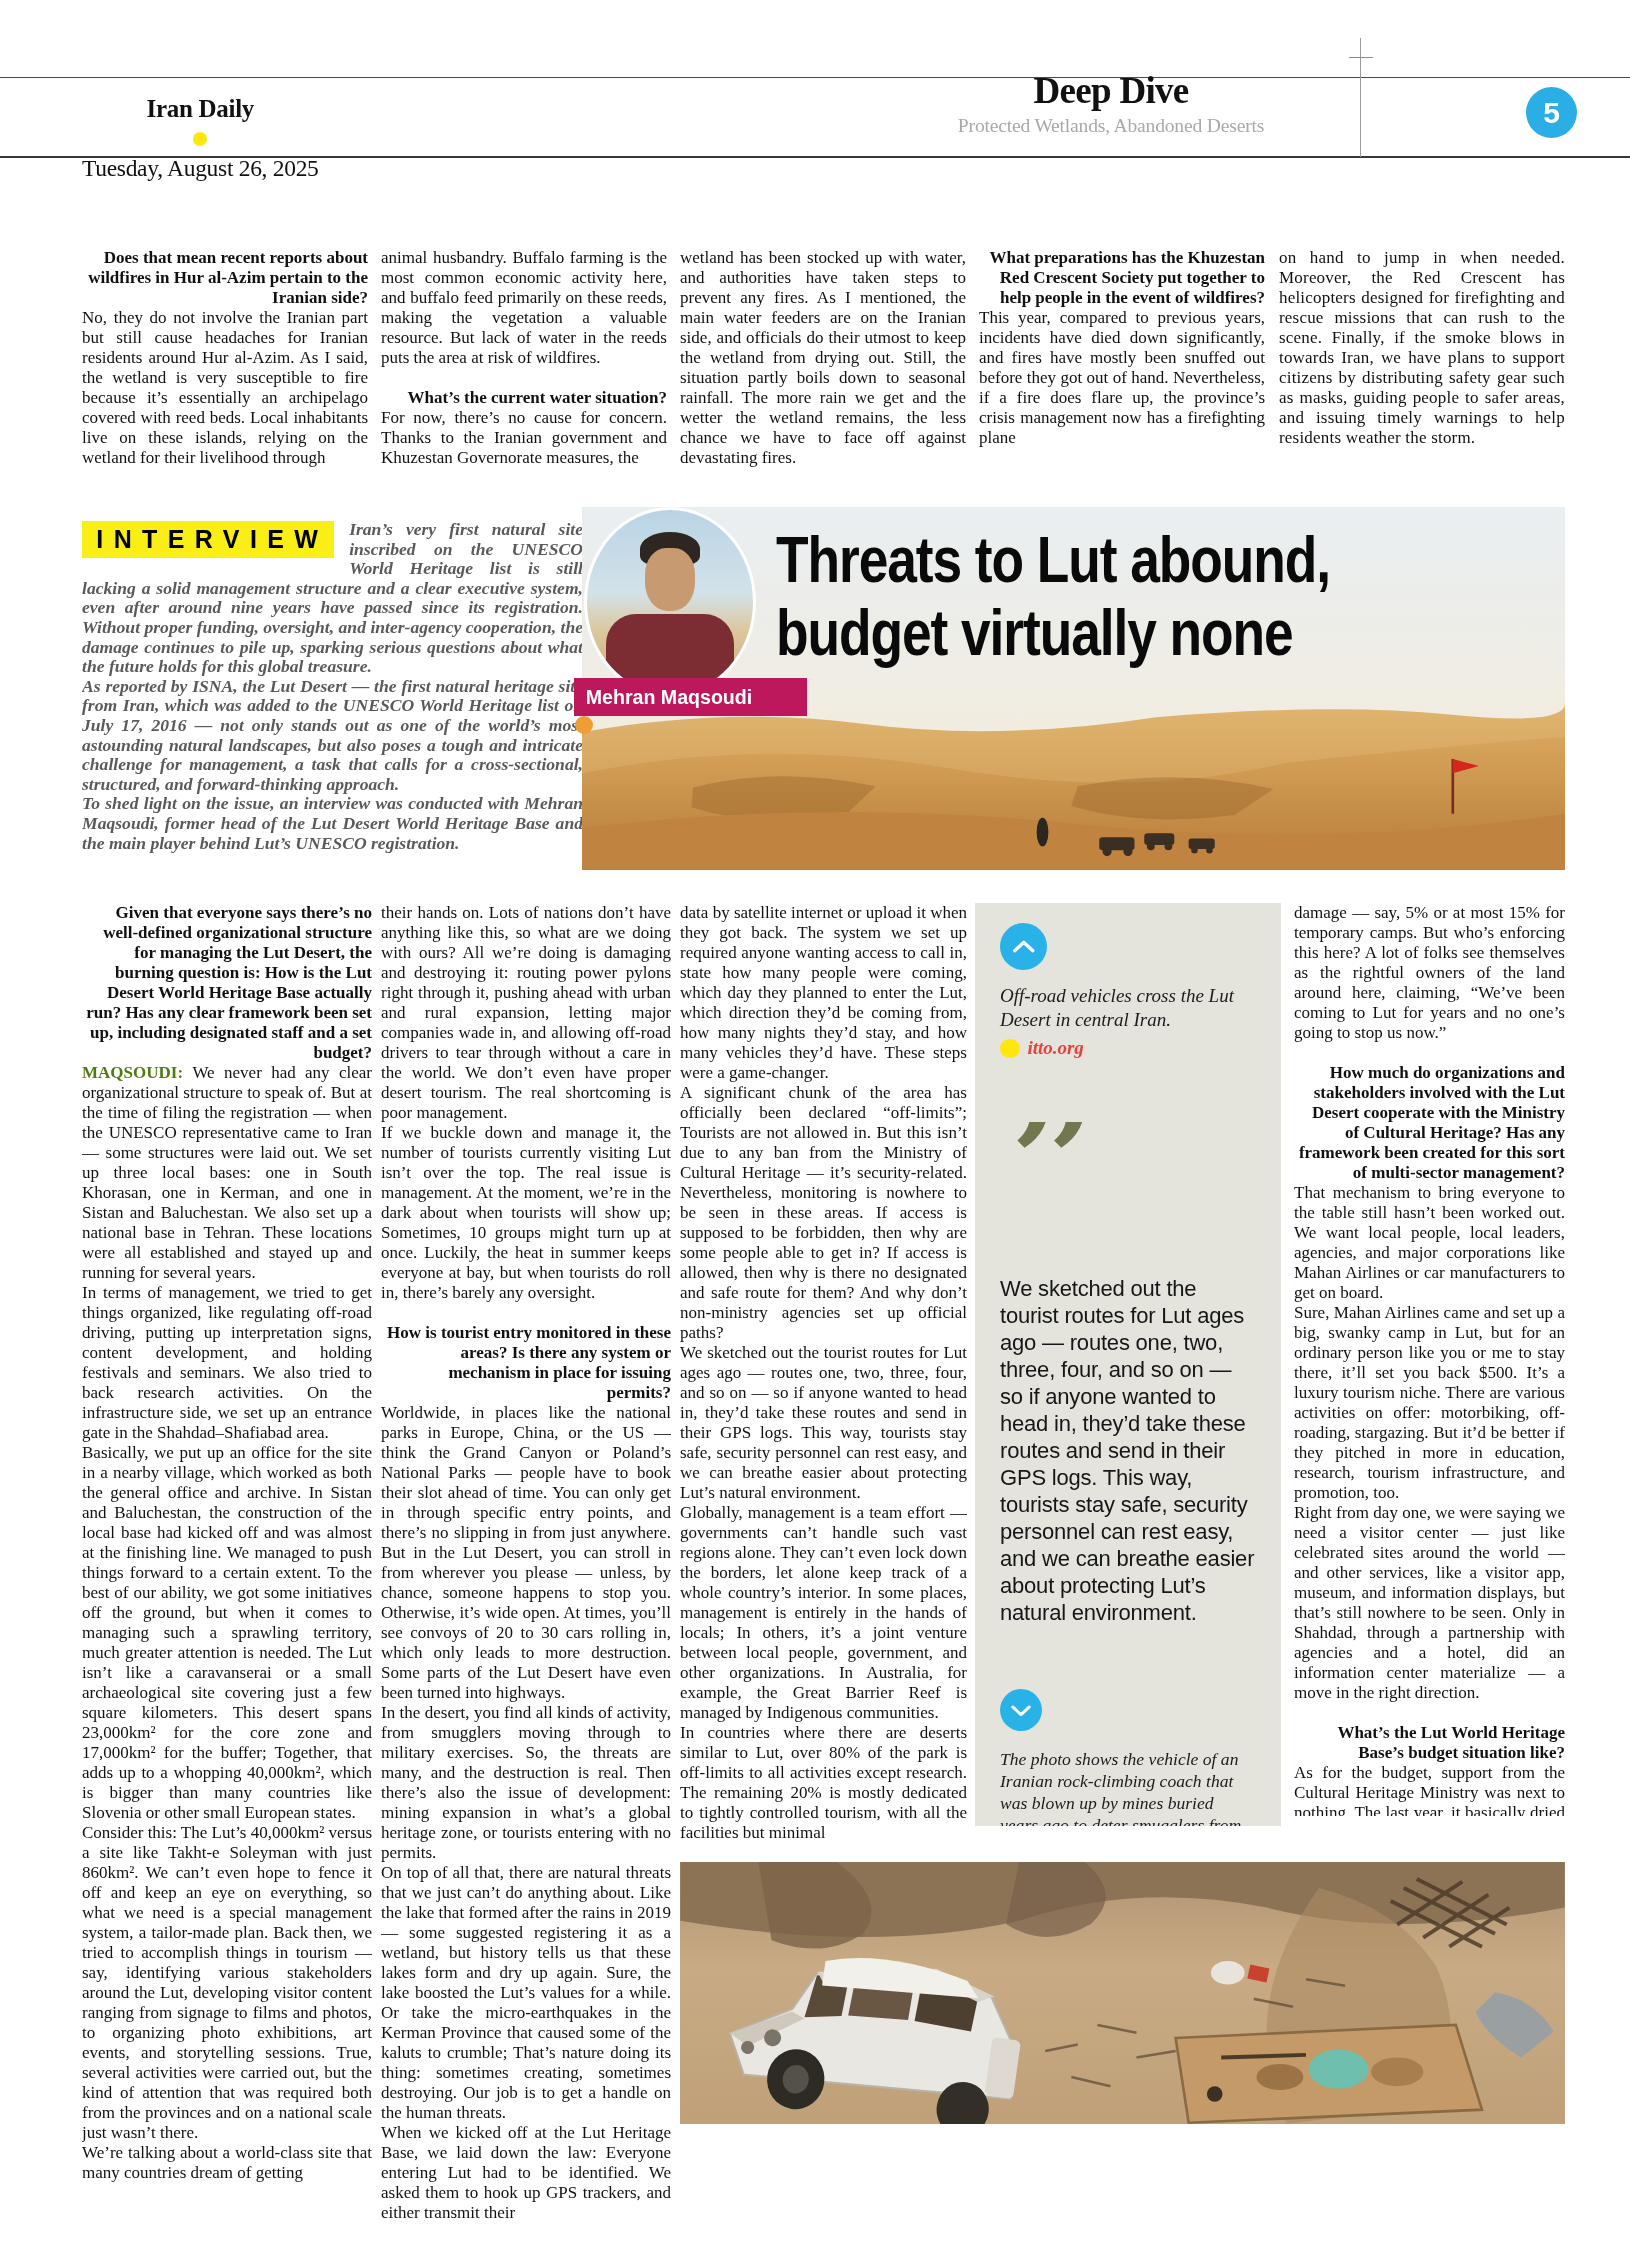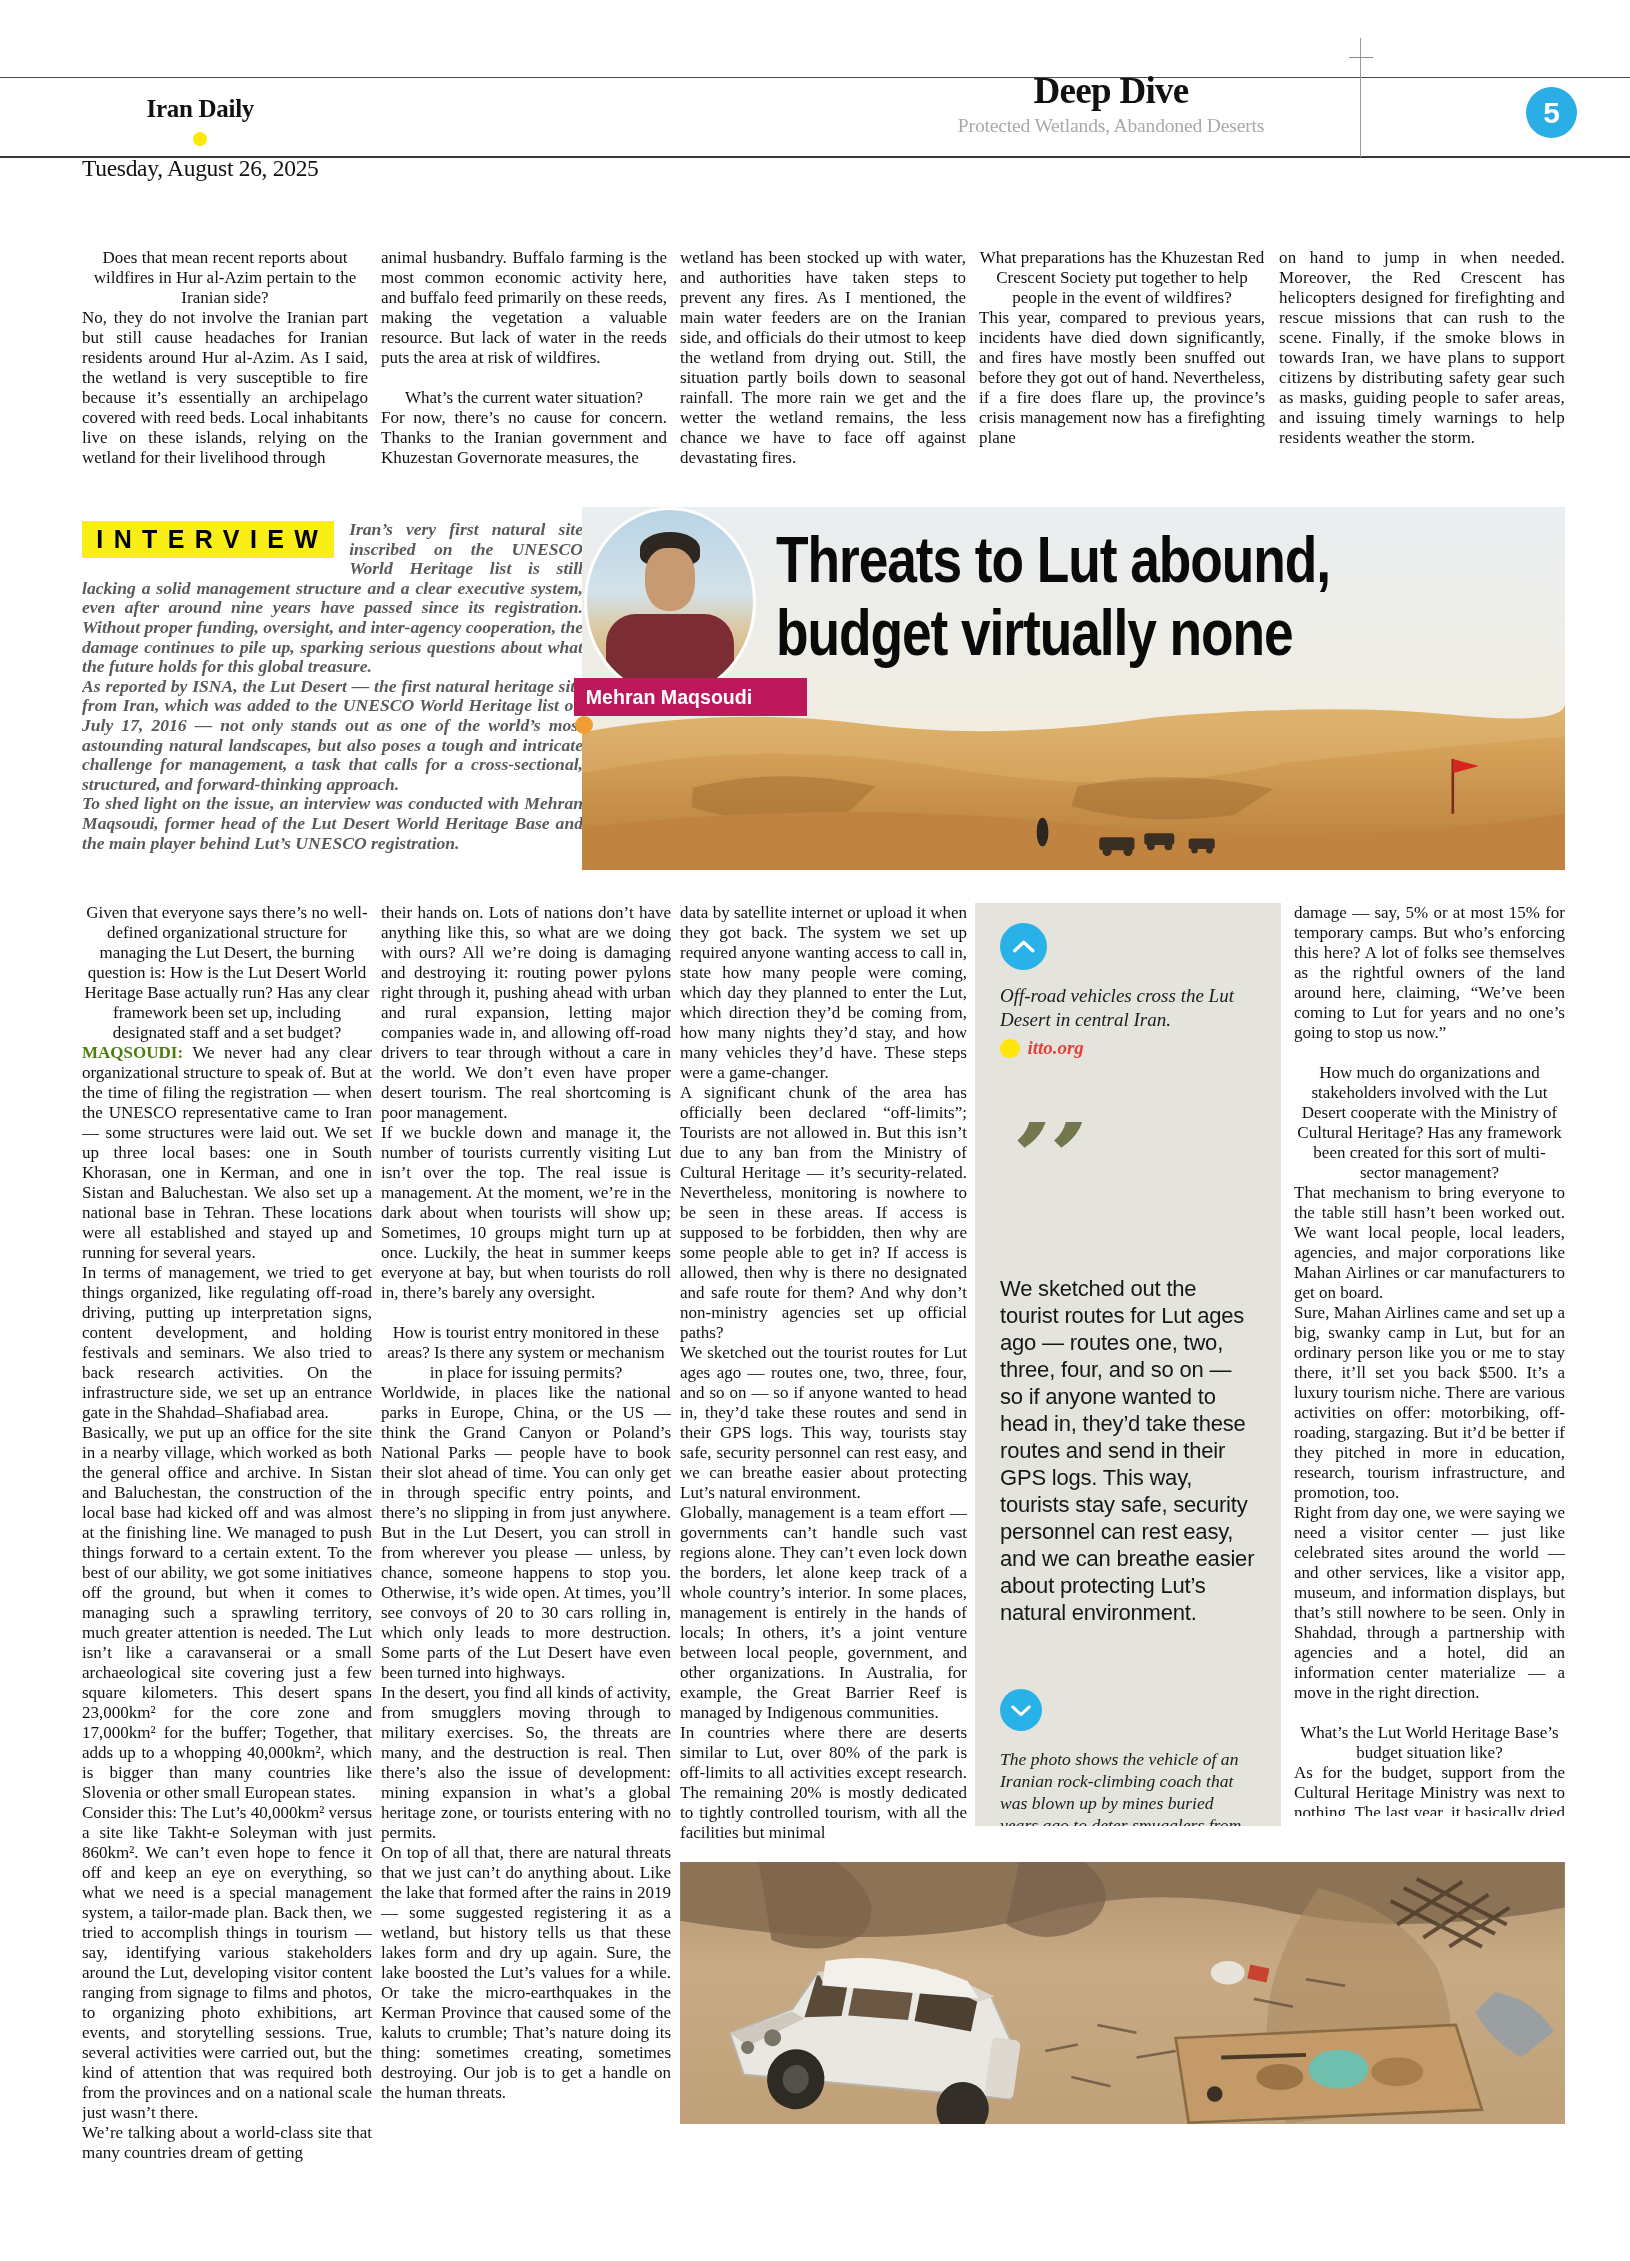--- a/index.html
+++ b/index.html
@@ -14,21 +14,21 @@
   .masthead{font-weight:bold;font-size:25px;letter-spacing:-0.3px;}
   .dot{width:14.3px;height:14.3px;border-radius:50%;background:#ffe70b;flex:0 0 auto;}
   .date{font-size:23.5px;letter-spacing:-0.3px;}
   .section-block{position:absolute;right:291px;top:72px;width:456px;text-align:center;}
   .section-title{font-weight:bold;font-size:37px;line-height:38px;letter-spacing:-0.7px;}
   .section-sub{font-size:19.6px;color:#a9a9a9;margin-top:5.2px;letter-spacing:-0.2px;}
   .page-circle{position:absolute;left:1526px;top:87px;width:51px;height:51px;border-radius:50%;background:#2aaee5;color:#fff;display:flex;align-items:center;justify-content:center;font-family:"Liberation Sans",sans-serif;font-weight:bold;font-size:30px;}
   
   .col{position:absolute;font-size:17px;line-height:20px;text-align:justify;overflow:hidden;}
   .col p{margin:0;}
-  .col p.q{font-weight:normal;margin-top:20px;text-align:center;}
+  .col p.q{font-weight:bold;margin-top:20px;text-align:right;}
   .col p.q:first-child{margin-top:0;}
   .lead{color:#4d7c0f;font-weight:bold;}
   
   .topcol{top:248px;width:286px;height:241px;}
   
   .bodycol{top:903px;}
   
   .intro{position:absolute;left:82px;top:520px;width:501px;height:381px;overflow:hidden;font-style:italic;font-weight:bold;color:#5a5a5a;font-size:17.6px;line-height:19.6px;text-align:justify;}
   .intro p{margin:0;}
   .int-label{float:left;background:#f9ee16;color:#000;font-style:normal;font-family:"Liberation Sans",sans-serif;font-weight:bold;font-size:25px;line-height:25px;letter-spacing:10.4px;padding:5.9px 5.2px 5.9px 14.3px;margin:1.3px 15.6px 5.2px 0;}
@@ -171,20 +171,21 @@
       <p>Consider this: The Lut’s 40,000km² versus a site like Takht-e Soleyman with just 860km². We can’t even hope to fence it off and keep an eye on everything, so what we need is a special management system, a tailor-made plan. Back then, we tried to accomplish things in tourism — say, identifying various stakeholders around the Lut, developing visitor content ranging from signage to films and photos, to organizing photo exhibitions, art events, and storytelling sessions. True, several activities were carried out, but the kind of attention that was required both from the provinces and on a national scale just wasn’t there.</p>
       <p>We’re talking about a world-class site that many countries dream of getting</p>
     </div>
   <div class="col bodycol" style="left:381px;width:290px;height:1356px;">
       <p>their hands on. Lots of nations don’t have anything like this, so what are we doing with ours? All we’re doing is damaging and destroying it: routing power pylons right through it, pushing ahead with urban and rural expansion, letting major companies wade in, and allowing off-road drivers to tear through without a care in the world. We don’t even have proper desert tourism. The real shortcoming is poor management.</p>
       <p>If we buckle down and manage it, the number of tourists currently visiting Lut isn’t over the top. The real issue is management. At the moment, we’re in the dark about when tourists will show up; Sometimes, 10 groups might turn up at once. Luckily, the heat in summer keeps everyone at bay, but when tourists do roll in, there’s barely any oversight.</p>
       <p class="q">How is tourist entry monitored in these areas? Is there any system or mechanism in place for issuing permits?</p>
       <p>Worldwide, in places like the national parks in Europe, China, or the US — think the Grand Canyon or Poland’s National Parks — people have to book their slot ahead of time. You can only get in through specific entry points, and there’s no slipping in from just anywhere. But in the Lut Desert, you can stroll in from wherever you please — unless, by chance, someone happens to stop you. Otherwise, it’s wide open. At times, you’ll see convoys of 20 to 30 cars rolling in, which only leads to more destruction. Some parts of the Lut Desert have even been turned into highways.</p>
       <p>In the desert, you find all kinds of activity, from smugglers moving through to military exercises. So, the threats are many, and the destruction is real. Then there’s also the issue of development: mining expansion in what’s a global heritage zone, or tourists entering with no permits.</p>
       <p>On top of all that, there are natural threats that we just can’t do anything about. Like the lake that formed after the rains in 2019 — some suggested registering it as a wetland, but history tells us that these lakes form and dry up again. Sure, the lake boosted the Lut’s values for a while. Or take the micro-earthquakes in the Kerman Province that caused some of the kaluts to crumble; That’s nature doing its thing: sometimes creating, sometimes destroying. Our job is to get a handle on the human threats.</p>
+      <p>When we kicked off at the Lut Heritage Base, we laid down the law: Everyone entering Lut had to be identified. We asked them to hook up GPS trackers, and either transmit their</p>
     </div>
   <div class="col bodycol" style="left:680px;width:287px;height:953px;">
       <p>data by satellite internet or upload it when they got back. The system we set up required anyone wanting access to call in, state how many people were coming, which day they planned to enter the Lut, which direction they’d be coming from, how many nights they’d stay, and how many vehicles they’d have. These steps were a game-changer.</p>
       <p>A significant chunk of the area has officially been declared “off-limits”; Tourists are not allowed in. But this isn’t due to any ban from the Ministry of Cultural Heritage — it’s security-related. Nevertheless, monitoring is nowhere to be seen in these areas. If access is supposed to be forbidden, then why are some people able to get in? If access is allowed, then why is there no designated and safe route for them? And why don’t non-ministry agencies set up official paths?</p>
       <p>We sketched out the tourist routes for Lut ages ago — routes one, two, three, four, and so on — so if anyone wanted to head in, they’d take these routes and send in their GPS logs. This way, tourists stay safe, security personnel can rest easy, and we can breathe easier about protecting Lut’s natural environment.</p>
       <p>Globally, management is a team effort — governments can’t handle such vast regions alone. They can’t even lock down the borders, let alone keep track of a whole country’s interior. In some places, management is entirely in the hands of locals; In others, it’s a joint venture between local people, government, and other organizations. In Australia, for example, the Great Barrier Reef is managed by Indigenous communities.</p>
       <p>In countries where there are deserts similar to Lut, over 80% of the park is off-limits to all activities except research. The remaining 20% is mostly dedicated to tightly controlled tourism, with all the facilities but minimal</p>
     </div>
   <div class="col bodycol" style="left:1294px;width:271px;height:913px;">
       <p>damage — say, 5% or at most 15% for temporary camps. But who’s enforcing this here? A lot of folks see themselves as the rightful owners of the land around here, claiming, “We’ve been coming to Lut for years and no one’s going to stop us now.”</p>

